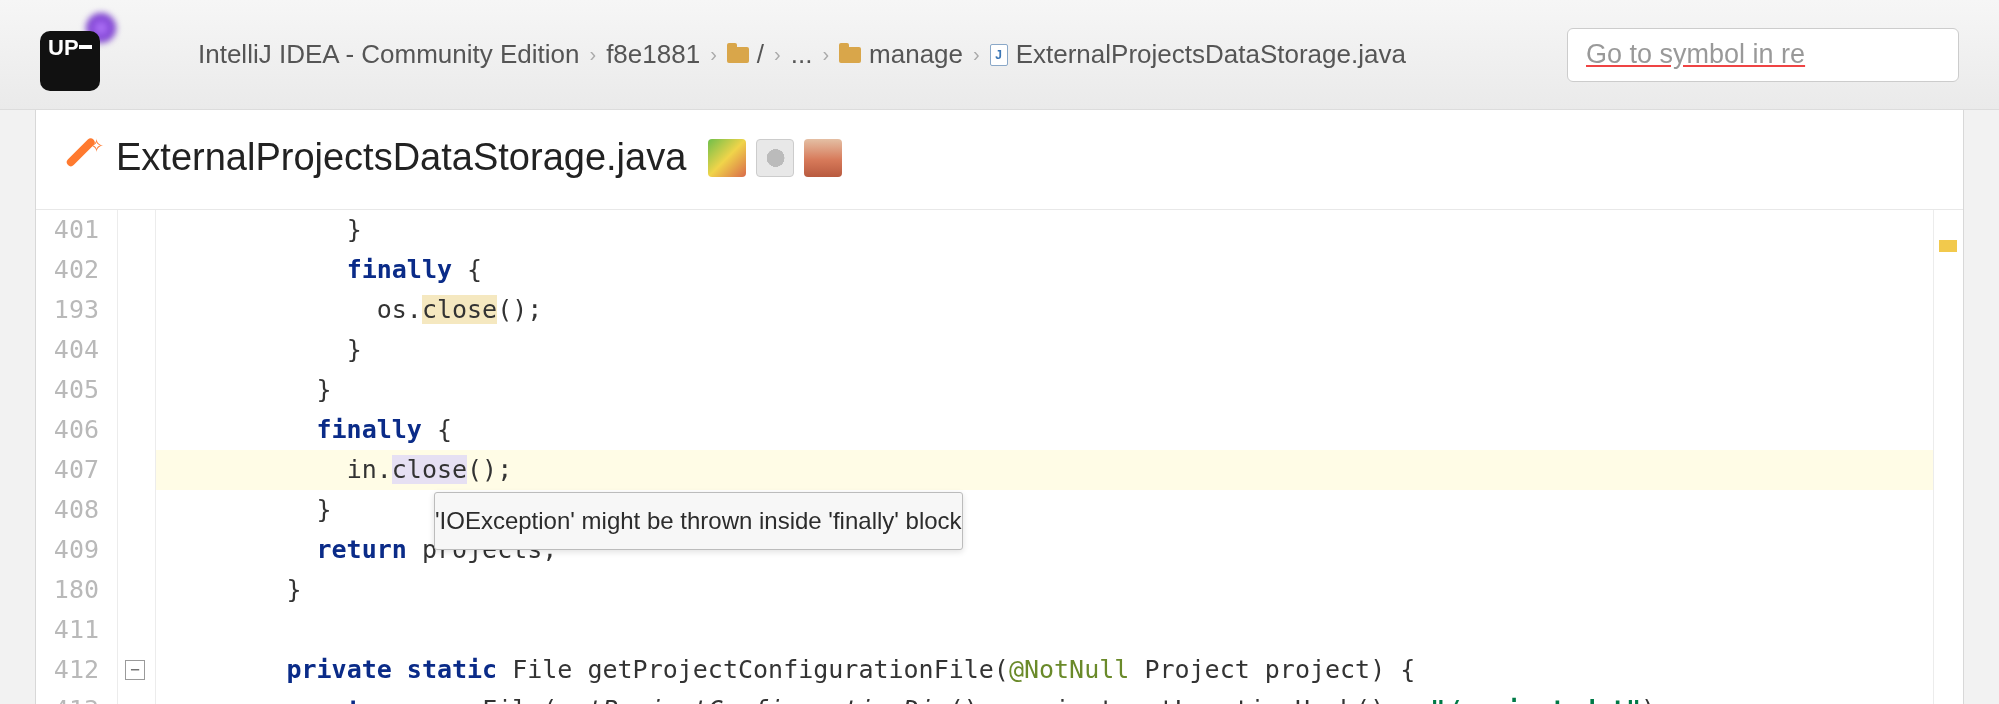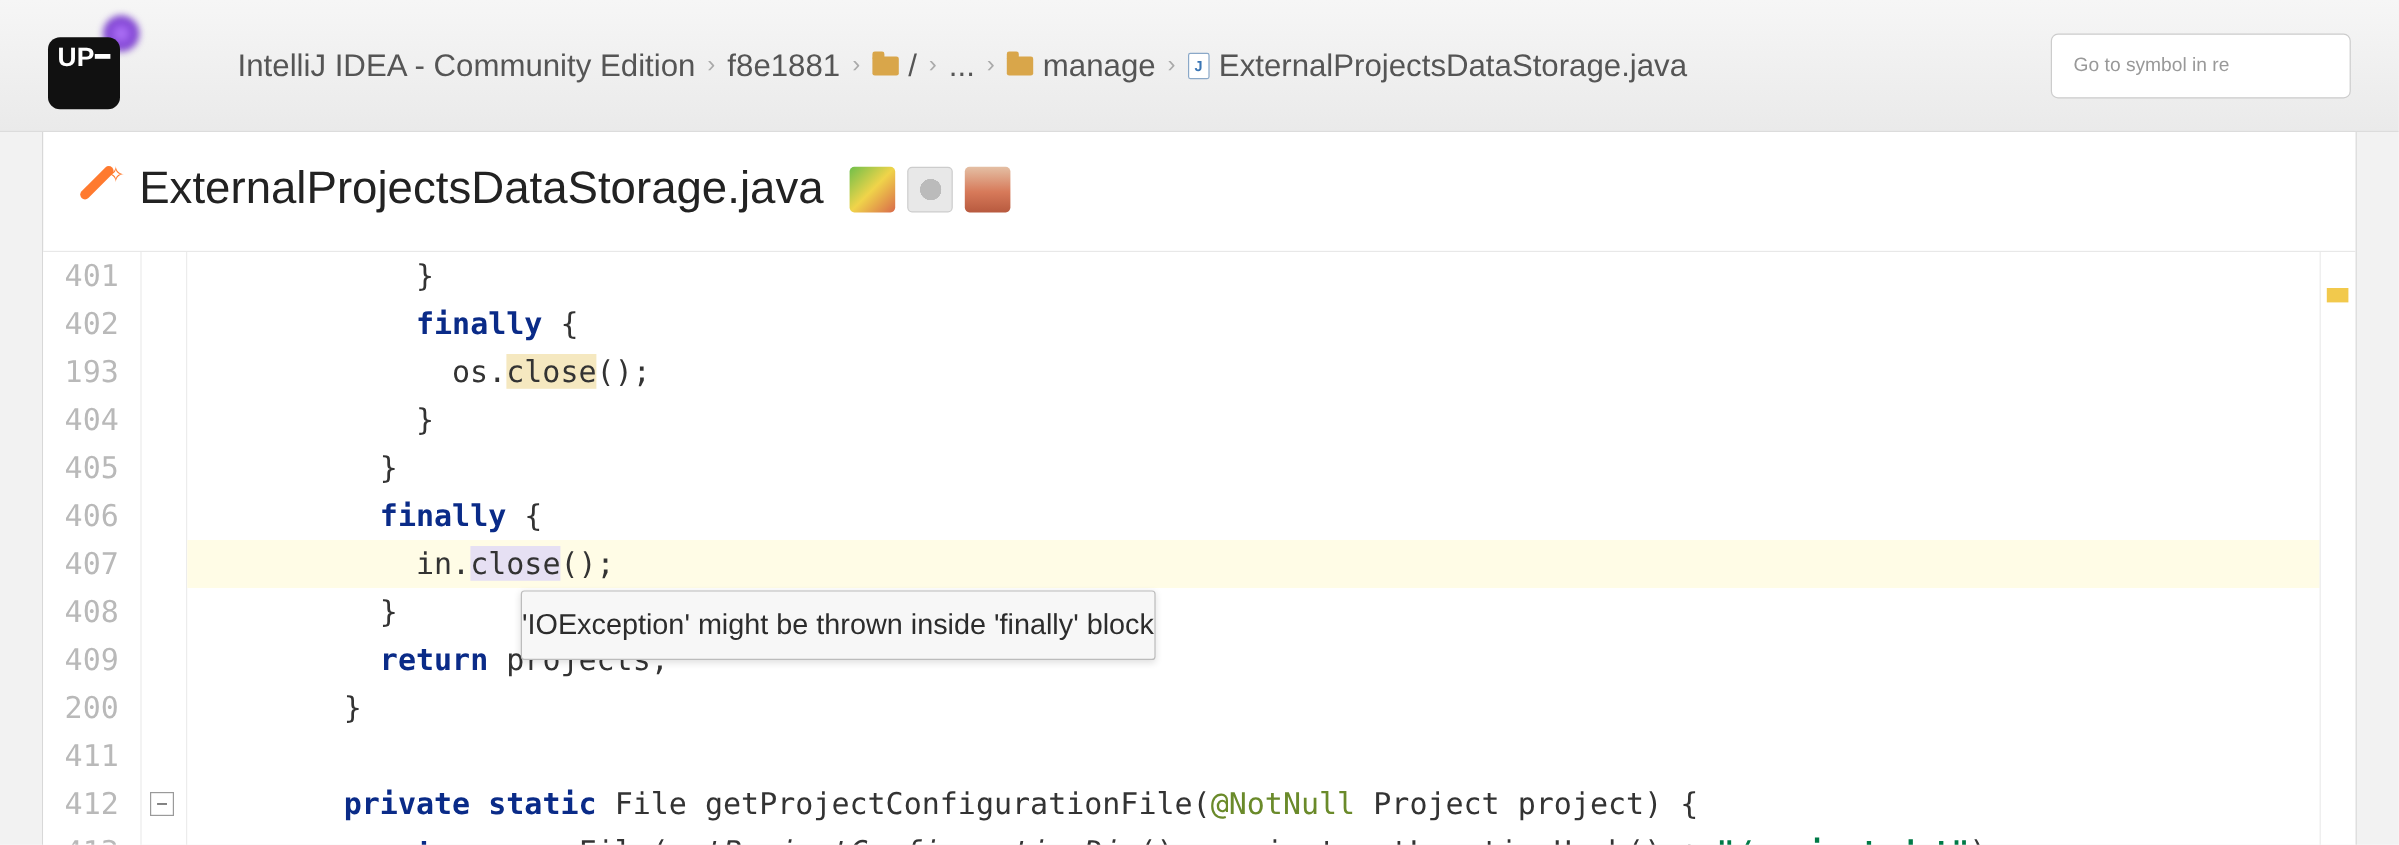--- a/index.html
+++ b/index.html
@@ -76,21 +76,21 @@
   }
 
   .search-box {
     margin-left:auto;
     height:54px; padding:0 18px;
     background:#fff;border:1px solid #ccc;border-radius:6px;
     font-size:24px;color:#888;display:flex;align-items:center;
     min-width:250px;
   }
   .search-box input{
-    border:none;outline:none;font-size:16px;color:#ef4444;width:100%;background:transparent;
+    border:none;outline:none;font-size:27px;color:#ef4444;width:100%;background:transparent;text-decoration:underline;
   }
   .search-box input::placeholder{color:#999;}
 
   
   .content {
     background:#fff;
     margin:0 35px;
     border:1px solid #d8d8d8;
     border-top:none;
   }
@@ -230,21 +230,21 @@
     <div class="gutter" id="gutter">
         <div class="ln">401</div>
         <div class="ln">402</div>
         <div class="ln">193</div>
         <div class="ln">404</div>
         <div class="ln">405</div>
         <div class="ln">406</div>
         <div class="ln">407</div>
         <div class="ln">408</div>
         <div class="ln">409</div>
-        <div class="ln">200</div>
+        <div class="ln">180</div>
         <div class="ln">411</div>
         <div class="ln">412</div>
         <div class="ln">413</div>
       </div>
     <div class="fold-col" id="foldcol">
         <div class="fold-mark" style="top: 450px;">−</div>
       </div>
     <div class="code-col" id="codecol">
 
       <div class="code-line">            <span>}</span></div>

